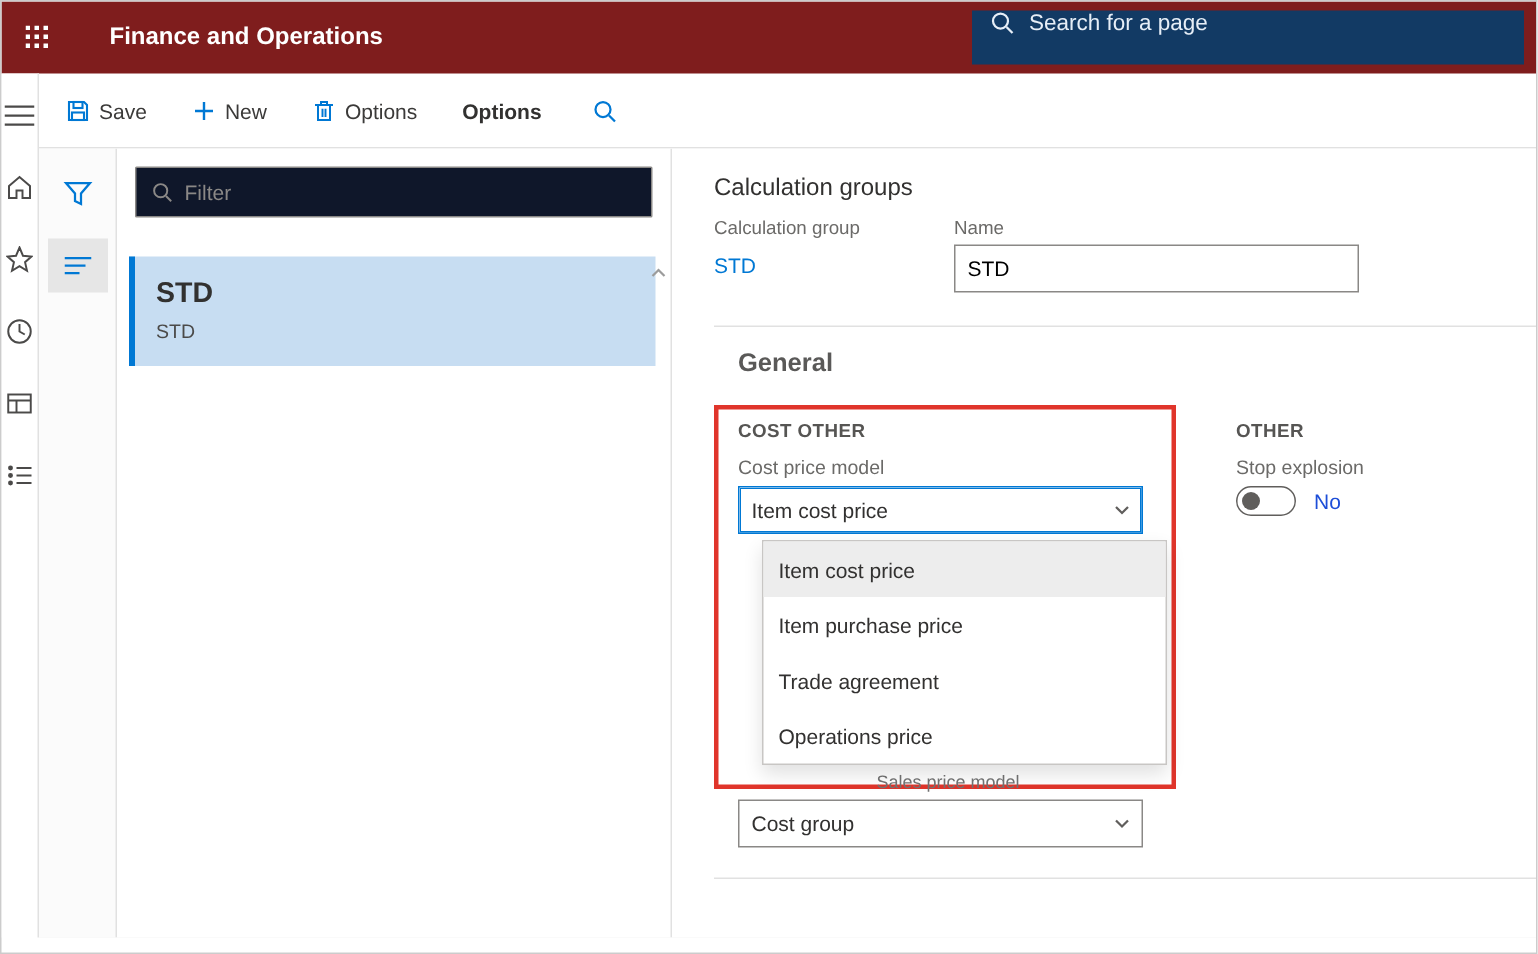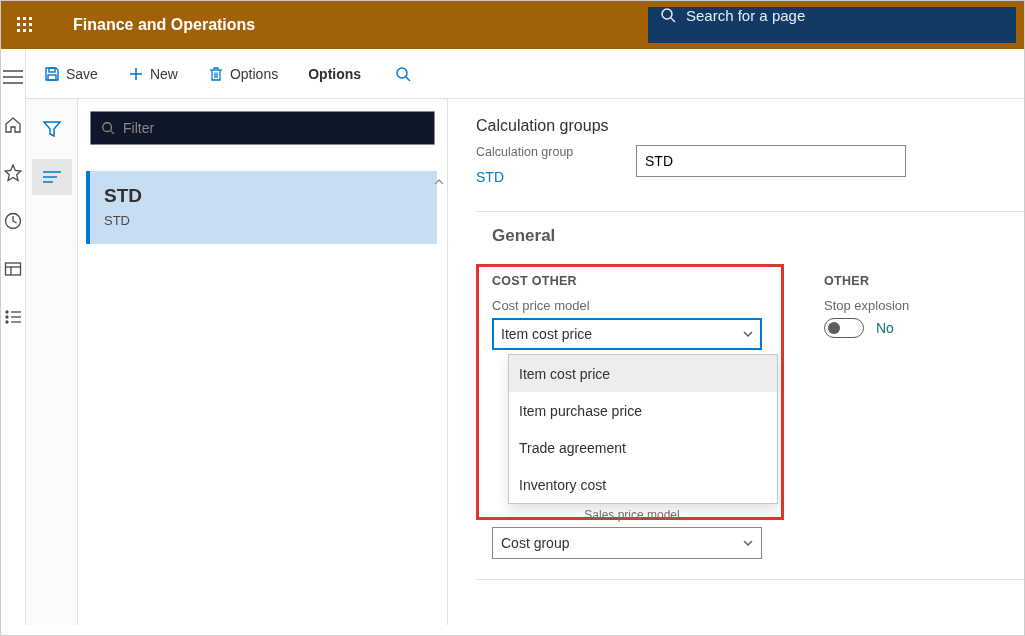--- a/index.html
+++ b/index.html
@@ -9,21 +9,21 @@
     color: #323130;
     width: 1025px;
     height: 636px;
     overflow: hidden;
     background: #fff;
     border: 1px solid #ccc;
   }
   
   .top-header {
     height: 48px;
-    background: #a16207;
+    background: #7f1d1d;
     display: flex;
     align-items: center;
     color: #fff;
   }
   .waffle {
     width: 48px; height: 48px;
     display: flex; align-items: center; justify-content: center;
     cursor: pointer;
   }
   .app-title {
@@ -321,21 +321,21 @@
     cursor: pointer;
     background: #fff;
   }
   .toggle .knob {
     width: 12px; height: 12px;
     background: #605e5c;
     border-radius: 50%;
     position: absolute;
     top: 3px; left: 3px;
   }
-  .toggle-label { font-size: 14px; color: #0f766e; }
+  .toggle-label { font-size: 14px; color: #1d4ed8; }
 </style>
 </head>
 <body>
 
 <div class="top-header">
   <div class="waffle">
     <svg width="16" height="16" viewBox="0 0 16 16" fill="#fff">
         <rect x="0" y="0" width="3" height="3"></rect>
         <rect x="6" y="0" width="3" height="3"></rect>
         <rect x="12" y="0" width="3" height="3"></rect>
@@ -485,20 +485,21 @@
       <div class="detail-panel">
         <div class="detail-inner">
           <div class="page-title">Calculation groups</div>
 
           <div class="header-fields">
             <div class="field-block" style="width:140px">
               <div class="label">Calculation group</div>
               <span class="link-value">STD</span>
             </div>
             <div class="field-block">
+              <div class="label">Name</div>
               <input class="text-input" value="STD" style="">
             </div>
           </div>
 
           <div class="fasttab">
             <div class="fasttab-header">General</div>
             <div class="fasttab-body">
 
               <div class="highlight-box"></div>
 
@@ -509,21 +510,21 @@
                   <span>Item cost price</span>
                   <svg class="chev" width="14" height="14" viewBox="0 0 14 14" fill="none" stroke="#605e5c" stroke-width="1.5">
                       <polyline points="3,5 7,9 11,5"></polyline>
                     </svg>
                 </div>
 
                 <div class="dropdown">
                   <div class="opt selected">Item cost price</div>
                   <div class="opt">Item purchase price</div>
                   <div class="opt">Trade agreement</div>
-                  <div class="opt">Inventory cost</div>
+                  <div class="opt">Operations price</div>
                 </div>
 
                 <div class="under-dropdown">
                   <div class="field-label-dim">Sales price model</div>
                   <div class="combo">
                     <span>Cost group</span>
                     <svg class="chev" width="14" height="14" viewBox="0 0 14 14" fill="none" stroke="#605e5c" stroke-width="1.5">
                         <polyline points="3,5 7,9 11,5"></polyline>
                       </svg>
                   </div>

